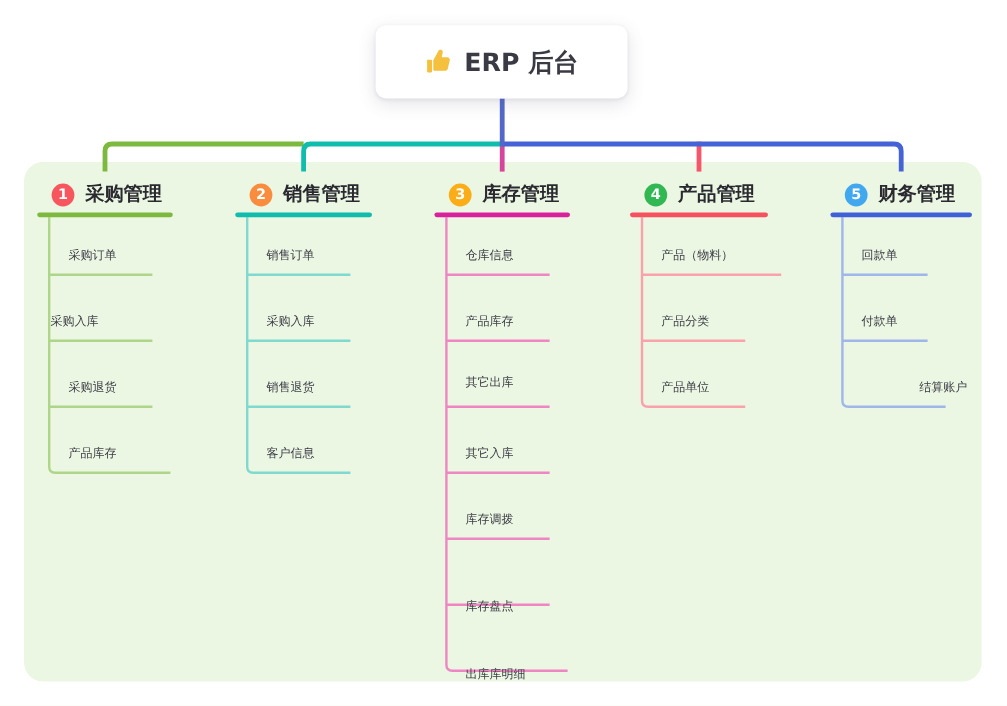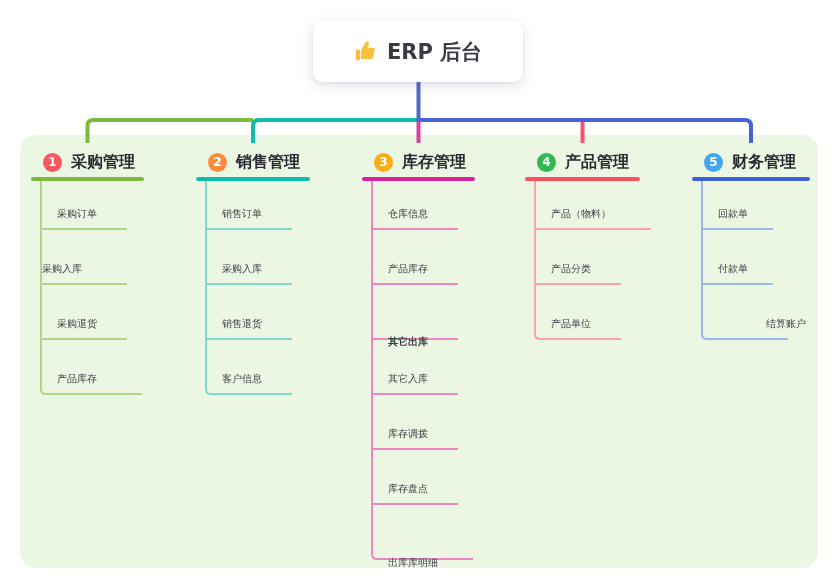--- a/index.html
+++ b/index.html
@@ -103,24 +103,24 @@
       <div class="child-label" style="left: 222px; top: 259px;">采购入库</div>
       <div class="child-label" style="left: 222px; top: 314px;">销售退货</div>
       <div class="child-label" style="left: 222px; top: 369px;">客户信息</div>
       <div class="branch-title" style="left: 374px; top: 151px;">
         <span class="badge" style="background: rgb(251, 173, 23);">3</span>
         <span>库存管理</span>
       </div>
       <div class="title-underline" style="left: 362px; top: 177px; width: 113px; background: rgb(218, 33, 156);"></div>
       <div class="child-label" style="left: 388px; top: 204px;">仓库信息</div>
       <div class="child-label" style="left: 388px; top: 259px;">产品库存</div>
-      <div class="child-label" style="left: 388px; top: 332px; font-weight: bold;">其它出库</div>
+      <div class="child-label" style="left: 388px; top: 310px;">其它出库</div>
       <div class="child-label" style="left: 388px; top: 369px;">其它入库</div>
       <div class="child-label" style="left: 388px; top: 424px;">库存调拨</div>
-      <div class="child-label" style="left: 388px; top: 479px;">库存盘点</div>
+      <div class="child-label" style="left: 388px; top: 496px;">库存盘点</div>
       <div class="child-label" style="left: 388px; top: 534px; margin-top: 19px;">出库库明细</div>
       <div class="branch-title" style="left: 537px; top: 151px;">
         <span class="badge" style="background: rgb(50, 184, 83);">4</span>
         <span>产品管理</span>
       </div>
       <div class="title-underline" style="left: 525px; top: 177px; width: 115px; background: rgb(247, 80, 94);"></div>
       <div class="child-label" style="left: 551px; top: 204px;">产品（物料）</div>
       <div class="child-label" style="left: 551px; top: 259px;">产品分类</div>
       <div class="child-label" style="left: 551px; top: 314px;">产品单位</div>
       <div class="branch-title" style="left: 704px; top: 151px;">

